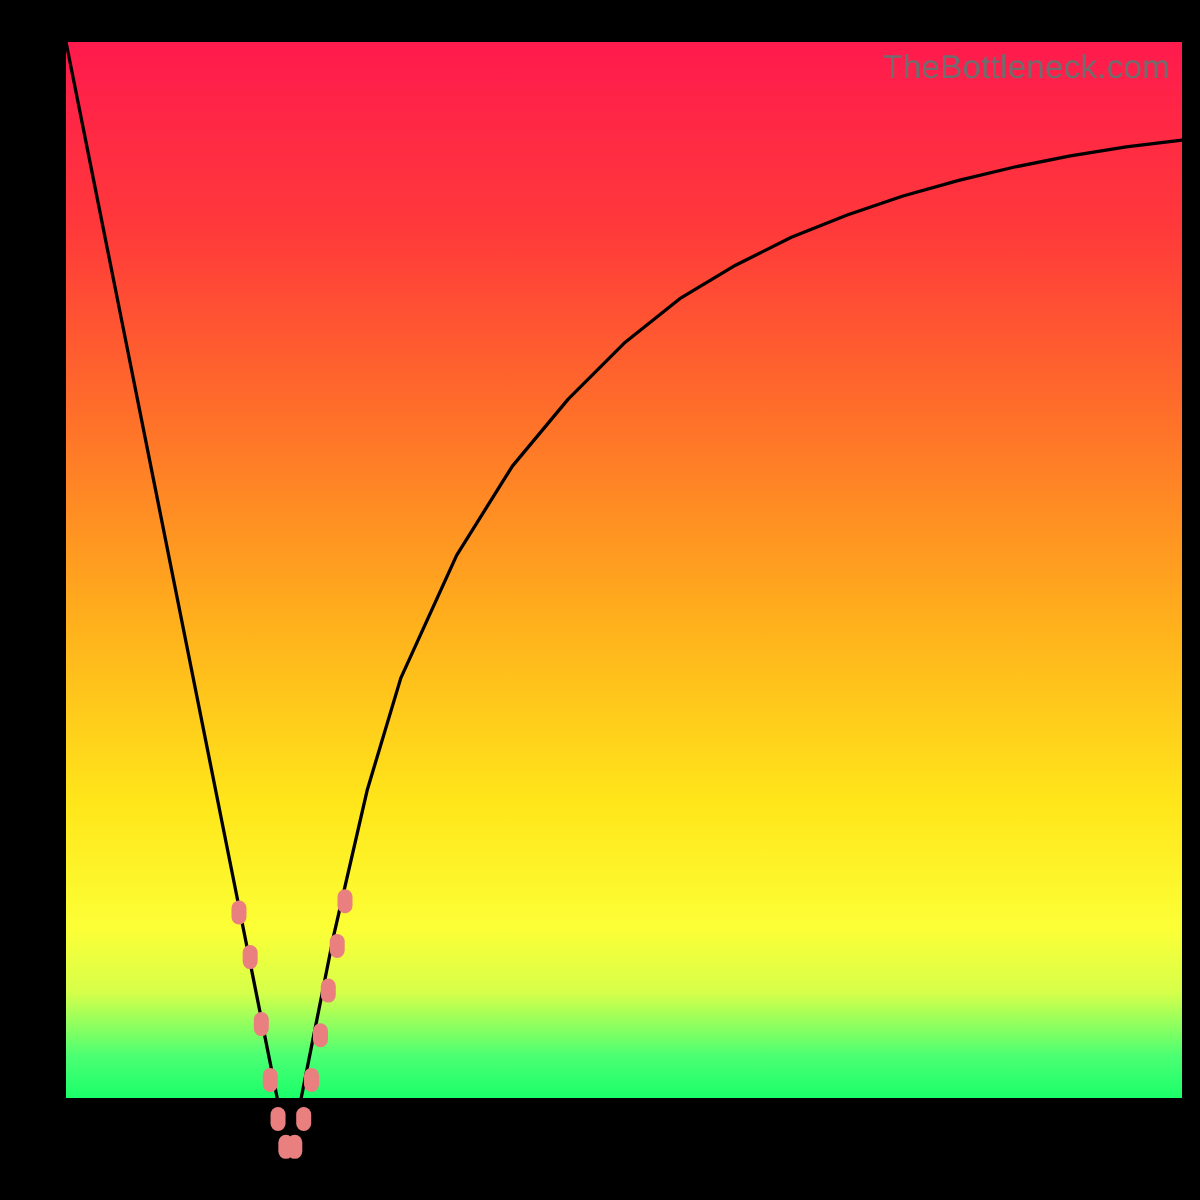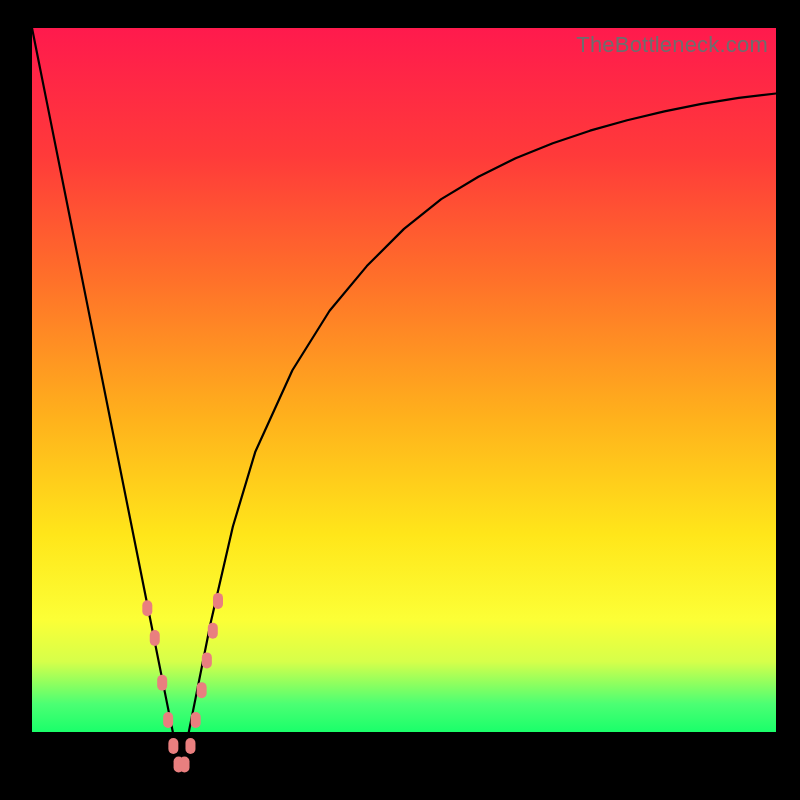--- a/index.html
+++ b/index.html
@@ -12,21 +12,21 @@
     font-family: Arial, Helvetica, sans-serif;
   }
   .frame {
     position: relative;
     width: 800px;
     height: 800px;
     background: #000;
   }
   .plot-area {
     position: absolute;
-    left: 32px;
+    left: 44px;
     top: 28px;
     width: 744px;
     height: 704px;
     background: linear-gradient(to bottom,
       #ff1a4d 0%,
       #ff3a3a 18%,
       #ff6e2a 35%,
       #ffb01c 55%,
       #ffe61a 72%,
       #fcff36 84%,

